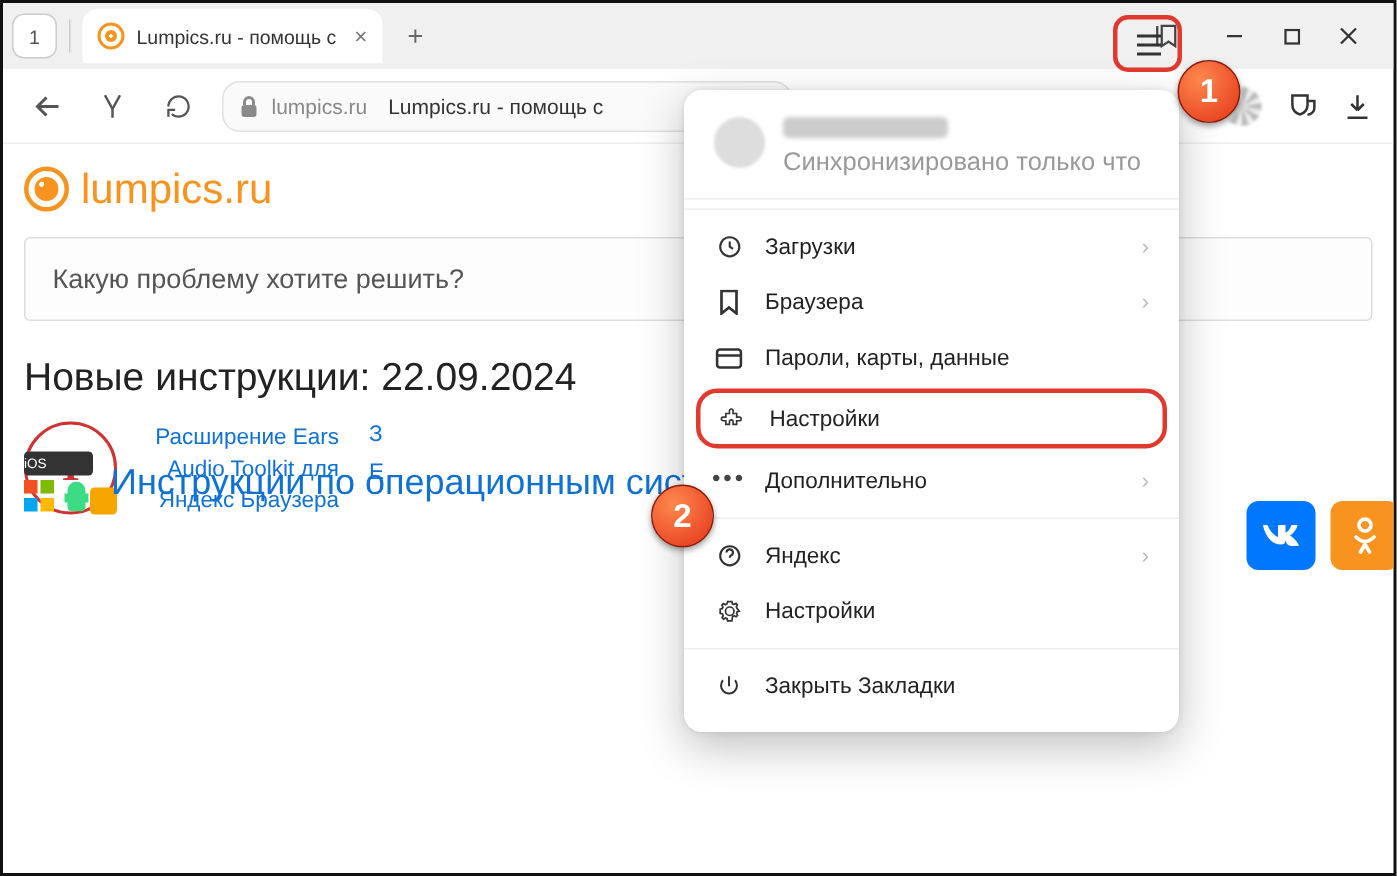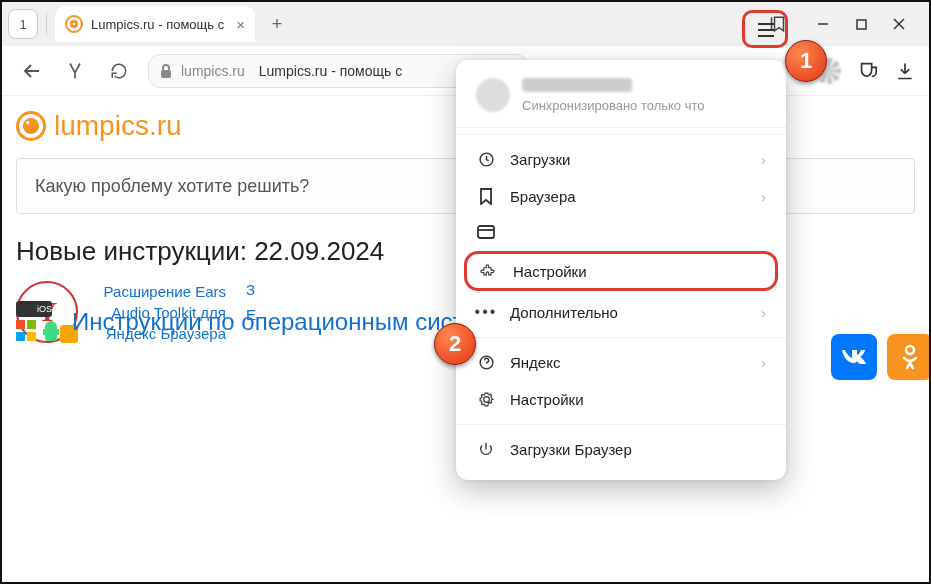--- a/index.html
+++ b/index.html
@@ -49,31 +49,31 @@
   .art-img.laptop::after { content:''; position:absolute; width:24px; height:24px; border-radius:50%; border:2px solid #888; background:#fff; bottom:-4px; right:-4px; }
   .art-title { color: #1071d3; font-size: 15px; line-height: 1.4; text-align: right; }
   .art-tail { display:flex; flex-direction:column; gap:8px; color:#1071d3; font-size:15px; margin-left:4px; }
   
   .social { position: absolute; right: -4px; top: 238px; display: flex; gap: 10px; }
   .social-btn { width: 46px; height: 46px; border-radius: 8px; display:flex; align-items:center; justify-content:center; color:#fff; font-size:20px; font-weight:bold; }
   .vk { background:#0077ff; }
   .ok { background:#f7931e; }
   
   .os-section { position: absolute; left: 14px; bottom: 10px; display:flex; align-items:center; gap: 12px; }
-  .os-icons .ios-box { display:inline-block; width:36px; height:16px; background:#333; color:#fff; font-size:9px; border-radius:3px; text-align:right; line-height:16px; }
+  .os-icons .ios-box { display:inline-block; width:46px; height:16px; background:#333; color:#fff; font-size:9px; border-radius:3px; text-align:left; line-height:16px; }
   .os-icons .tiles { display:flex; flex-wrap:wrap; width:22px; height:22px; gap:2px; }
   .os-icons .tiles span { width:9px; height:9px; }
   .os-title { font-size: 24px; color: #1071d3; }
   
   
   .dropdown { position: absolute; top: 58px; left: 454px; width: 330px; background: #fff; border-radius: 12px; box-shadow: 0 0 4px rgba(0,0,0,.1), 0 10px 30px rgba(0,0,0,.25); padding: 12px 0; z-index: 100; }
   .dd-profile { padding: 6px 20px 14px 20px; display:flex; gap:12px; border-bottom:1px solid #eee; }
   .dd-avatar { width: 34px; height: 34px; border-radius:50%; background:#ddd; filter: blur(1px); }
   .dd-prof-name { width: 110px; height:14px; background:#ccc; border-radius:4px; filter:blur(1.5px); margin-bottom:6px; }
-  .dd-prof-sub { font-size:13px; color:#999; }
+  .dd-prof-sub { font-size:17px; color:#999; }
   .dd-sep { height:1px; background:#eee; margin: 6px 0; }
   .dd-item { display:flex; align-items:center; gap:14px; padding: 10px 20px; font-size:15px; color:#222; cursor:pointer; position:relative; }
   .dd-icon { width:20px; display:flex; justify-content:center; color:#444; font-size:16px; }
   .dd-chev { margin-left:auto; color:#bbb; font-size:15px; }
   .dd-item.hi { border: 3px solid #e03a2f; border-radius: 14px; margin: 2px 8px; padding: 8px 12px; }
   
   
   .callout { position:absolute; width:42px; height:42px; border-radius:50%; background: radial-gradient(circle at 35% 30%, #ff884d, #e23418); color:#fff; display:flex; align-items:center; justify-content:center; font-size:22px; font-weight:bold; box-shadow: 0 2px 4px rgba(0,0,0,.4); z-index:200; border:1px solid #8a1d0a; }
   .hl-box { position:absolute; border:3px solid #e03a2f; border-radius:10px; z-index:150; }
   
@@ -254,20 +254,21 @@
     <span>Браузера</span>
     <span class="dd-chev">›</span>
   </div>
   <div class="dd-item">
     <span class="dd-icon">
         <svg width="18" height="14" viewBox="0 0 18 14" fill="none" stroke="#333" stroke-width="1.8">
           <rect x="1" y="1" width="16" height="12" rx="2"></rect>
           <line x1="1" y1="5" x2="17" y2="5"></line>
         </svg>
       </span>
+    <span>Пароли, карты, данные</span>
   </div>
   <div class="dd-item hi">
     <span class="dd-icon">
         <svg width="18" height="18" viewBox="0 0 24 24" fill="none" stroke="#333" stroke-width="1.8">
           <path d="M4 7h4V4a2 2 0 1 1 4 0v3h4v4h3a2 2 0 1 1 0 4h-3v4h-4v-3a2 2 0 1 0-4 0v3H4v-4H1a2 2 0 1 1 0-4h3z" transform="translate(2,2) scale(.8)"></path>
         </svg>
       </span>
     <span>Настройки</span>
   </div>
   <div class="dd-item">
@@ -294,17 +295,17 @@
       </span>
     <span>Настройки</span>
   </div>
   <div class="dd-sep"></div>
   <div class="dd-item">
     <span class="dd-icon">
         <svg width="16" height="17" viewBox="0 0 24 24" fill="none" stroke="#333" stroke-width="2">
           <path d="M12 2v10M6 6a8 8 0 1 0 12 0"></path>
         </svg>
       </span>
-    <span>Загрузки Браузер</span>
+    <span>Закрыть Закладки</span>
   </div>
 </div>
 
 <div class="callout" style="top:321px; left:432px;">2</div>
 
 </body></html>

